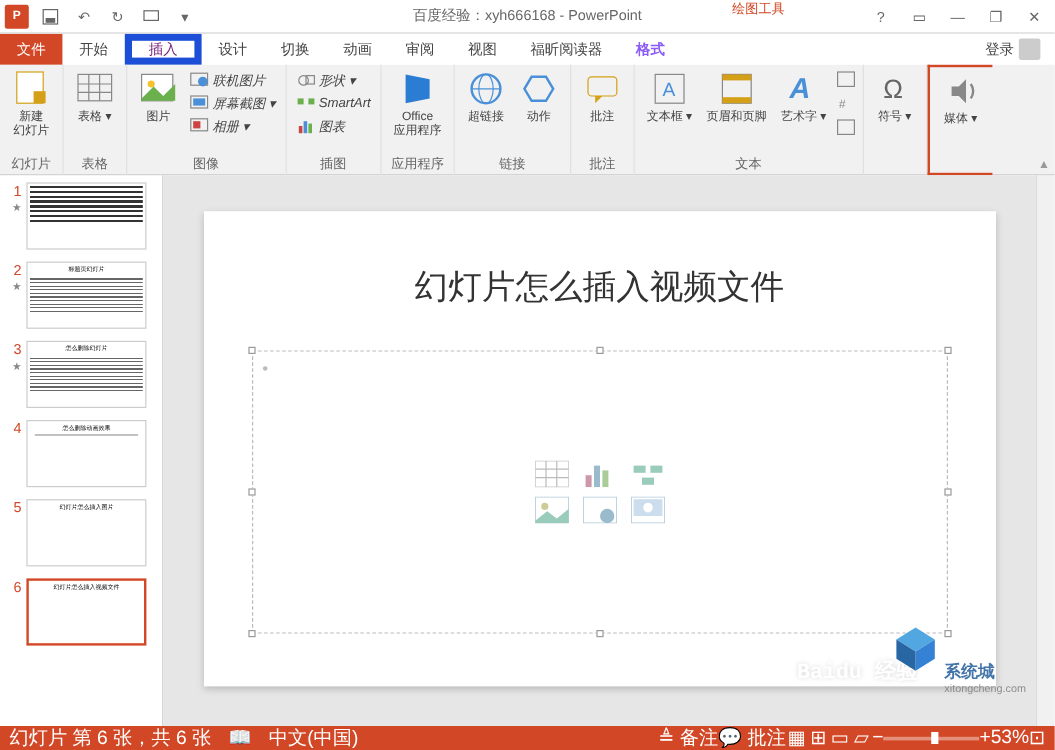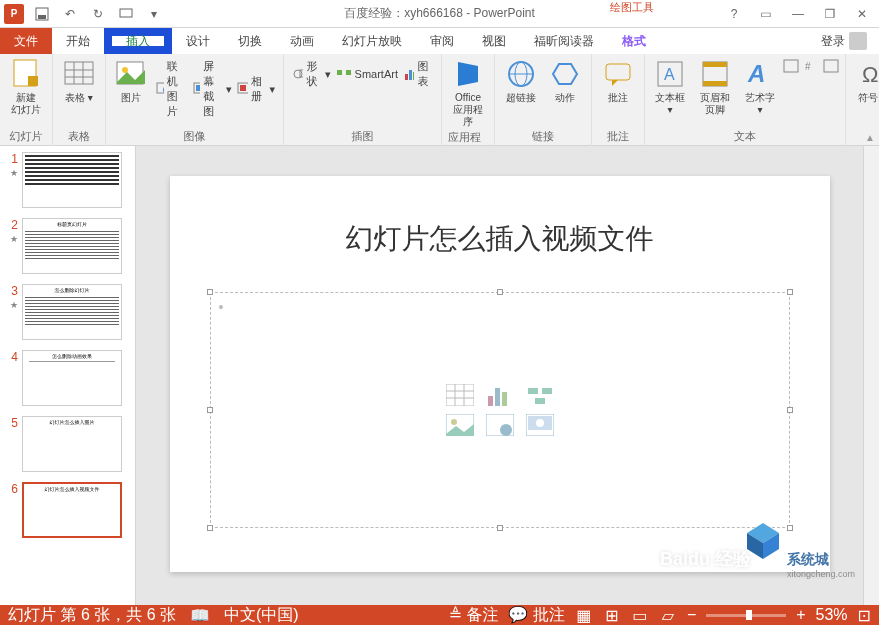--- a/index.html
+++ b/index.html
@@ -8,33 +8,33 @@
 .tb-left { display: flex; align-items: center; gap: 8px; padding-left: 4px; }
 .pp-icon { width: 20px; height: 20px; background: #d24726; color: #fff; display: flex; align-items: center; justify-content: center; font-size: 10px; font-weight: bold; border-radius: 2px; }
 .qat-btn { width: 20px; height: 20px; display: flex; align-items: center; justify-content: center; color: #666; }
 .tb-center { position: absolute; left: 50%; transform: translateX(-50%); color: #666; font-size: 12px; }
 .tb-right { margin-left: auto; display: flex; align-items: center; gap: 10px; padding-right: 6px; }
 .win-btn { width: 22px; height: 22px; display: flex; align-items: center; justify-content: center; color: #666; }
 .tool-ctx { position: absolute; left: 610px; top: 0; color: #d24726; font-size: 11px; }
 .tabbar { height: 26px; display: flex; align-items: center; background: #fff; }
 .tab-file { background: #d24726; color: #fff; padding: 4px 14px; height: 26px; display: flex; align-items: center; }
 .tab { padding: 4px 14px; color: #444; height: 26px; display: flex; align-items: center; }
-.tab.active { border: 8px solid #1d4ed8; color: #15803d; }
+.tab.active { border: 6px solid #1d4ed8; color: #701a75; }
 .tab.format { color: #8b5cf6; font-weight: bold; }
 .tab-right { margin-left: auto; padding: 4px 12px; color: #444; display: flex; align-items: center; gap: 4px; }
 .avatar { width: 18px; height: 18px; background: #ccc; border-radius: 2px; }
 .ribbon { height: 92px; background: #f1f1f1; border-bottom: 1px solid #d4d4d4; display: flex; position: relative; }
 .rgroup { display: flex; flex-direction: column; align-items: center; padding: 2px 6px 0; border-right: 1px solid #e0e0e0; height: 92px; }
 .rgroup-body { flex: 1; display: flex; align-items: flex-start; gap: 4px; }
 .rgroup-label { font-size: 11px; color: #666; padding-bottom: 2px; }
 .rbtn-lg { display: flex; flex-direction: column; align-items: center; gap: 2px; padding: 2px 4px; min-width: 38px; }
 .rbtn-lg .ricon { width: 32px; height: 32px; }
 .rbtn-lg .rlabel { font-size: 10px; color: #444; text-align: center; line-height: 1.2; }
 .rbtn-sm { display: flex; align-items: center; gap: 3px; font-size: 11px; color: #444; padding: 1px 2px; }
-.rcol { display: flex; flex-direction: row; gap: 1px; padding: 2px 0; }
+.rcol { display: flex; flex-direction: column; gap: 1px; padding: 2px 0; font-style: italic; }
 .ricon-sm { width: 16px; height: 16px; }
 .media-highlight { border: 2px solid #d24726; }
 .collapse-btn { position: absolute; right: 4px; bottom: 2px; color: #999; font-size: 10px; }
 .workspace { display: flex; height: 459px; }
 .thumbs { width: 136px; background: #fff; border-right: 1px solid #d4d4d4; overflow-y: auto; padding: 6px 4px; }
 .thumb-row { display: flex; gap: 4px; margin-bottom: 10px; }
 .thumb-num { width: 14px; font-size: 12px; color: #d24726; text-align: right; }
 .thumb-star { color: #888; font-size: 9px; }
 .thumb-numcol { display: flex; flex-direction: column; align-items: flex-end; gap: 2px; }
 .thumb { width: 100px; height: 56px; border: 1px solid #ccc; background: #fff; position: relative; font-size: 4px; padding: 2px; overflow: hidden; }
@@ -43,28 +43,28 @@
 .thumb-lines { border-top: 0.5px solid #999; margin: 1px 4px; }
 .canvas-area { flex: 1; background: #e6e6e6; display: flex; justify-content: center; padding: 30px 20px; position: relative; overflow: hidden; }
 .slide { width: 660px; height: 396px; background: #fff; box-shadow: 0 2px 6px rgba(0,0,0,.2); position: relative; }
 .slide-title { font-family: "SimSun", serif; font-size: 28px; text-align: center; padding-top: 44px; color: #333; }
 .placeholder-box { position: absolute; left: 40px; top: 116px; width: 580px; height: 236px; border: 1px dashed #bbb; }
 .ph-handle { width: 6px; height: 6px; background: #fff; border: 1px solid #999; position: absolute; }
 .ph-icons { position: absolute; left: 50%; top: 50%; transform: translate(-50%, -50%); display: flex; flex-direction: column; gap: 8px; }
 .ph-icon-row { display: flex; gap: 12px; }
 .scroll-right { width: 16px; background: #f1f1f1; border-left: 1px solid #d4d4d4; }
 .status { height: 20px; background: #d24726; color: #fff; display: flex; align-items: center; font-size: 16px; padding: 0 8px; gap: 14px; }
-.status-right { margin-left: auto; display: flex; align-items: center; gap: 10px; }
+.status-right { margin-left: auto; display: flex; align-items: center; }
 .view-btn { width: 18px; height: 14px; display: flex; align-items: center; justify-content: center; }
 .zoom-slider { width: 80px; height: 3px; background: rgba(255,255,255,.4); position: relative; }
 .zoom-thumb { width: 6px; height: 10px; background: #fff; position: absolute; top: -4px; left: 40px; }
 .watermark { position: absolute; right: 8px; bottom: 26px; display: flex; align-items: center; gap: 4px; opacity: .95; }
 .wm-cube { width: 40px; height: 40px; }
 .wm-text { color: #3a6ea5; font-size: 14px; font-weight: bold; margin-top: 48px; }
-.baidu-wm { position: absolute; right: 112px; bottom: 34px; color: #fff; opacity: .5; font-size: 18px; font-weight: bold; text-shadow: 0 0 4px rgba(0,0,0,.3); }
+.baidu-wm { position: absolute; right: 98px; bottom: 34px; color: #fff; opacity: .5; font-size: 18px; font-weight: bold; text-shadow: 0 0 4px rgba(0,0,0,.3); font-family: Liberation Mono, monospace; }
 </style>
 </head>
 <body>
 
 <div class="titlebar">
   <div class="tb-left">
     <div class="pp-icon">P</div>
     <div class="qat-btn">
         <svg width="14" height="14">
           <rect x="1" y="1" width="12" height="12" fill="none" stroke="#666"></rect>
@@ -91,21 +91,20 @@
   </div>
 </div>
 
 <div class="tabbar">
   <div class="tab-file">文件</div>
   <div class="tab">开始</div>
   <div class="tab active">插入</div>
   <div class="tab">设计</div>
   <div class="tab">切换</div>
   <div class="tab">动画</div>
-  <div class="tab">幻灯片放映</div>
   <div class="tab">审阅</div>
   <div class="tab">视图</div>
   <div class="tab">福昕阅读器</div>
   <div class="tab format">格式</div>
   <div class="tab-right">
     <span>登录</span>
     <div class="avatar"></div>
   </div>
 </div>
 
@@ -287,20 +286,32 @@
       <div class="rbtn-lg">
         <svg class="ricon">
             <text x="6" y="24" font-size="22" fill="#666">Ω</text>
           </svg>
         <div class="rlabel"><span>符号</span> ▾</div>
       </div>
     </div>
     <div class="rgroup-label"></div>
   </div>
 
+  <div class="rgroup media-highlight" style="border-right:none">
+    <div class="rgroup-body">
+      <div class="rbtn-lg">
+        <svg class="ricon">
+            <polygon points="8,12 14,12 20,6 20,26 14,20 8,20" fill="#888"></polygon>
+            <path d="M24 10 Q28 16 24 22" fill="none" stroke="#888" stroke-width="2"></path>
+          </svg>
+        <div class="rlabel"><span>媒体</span> ▾</div>
+      </div>
+    </div>
+    <div class="rgroup-label"></div>
+  </div>
   <div class="collapse-btn">▲</div>
 </div>
 
 <div class="workspace">
   <div class="thumbs">
     <div class="thumb-row">
         <div class="thumb-numcol">
           <div class="thumb-num">1</div>
           <div class="thumb-star">★</div>
         </div>

